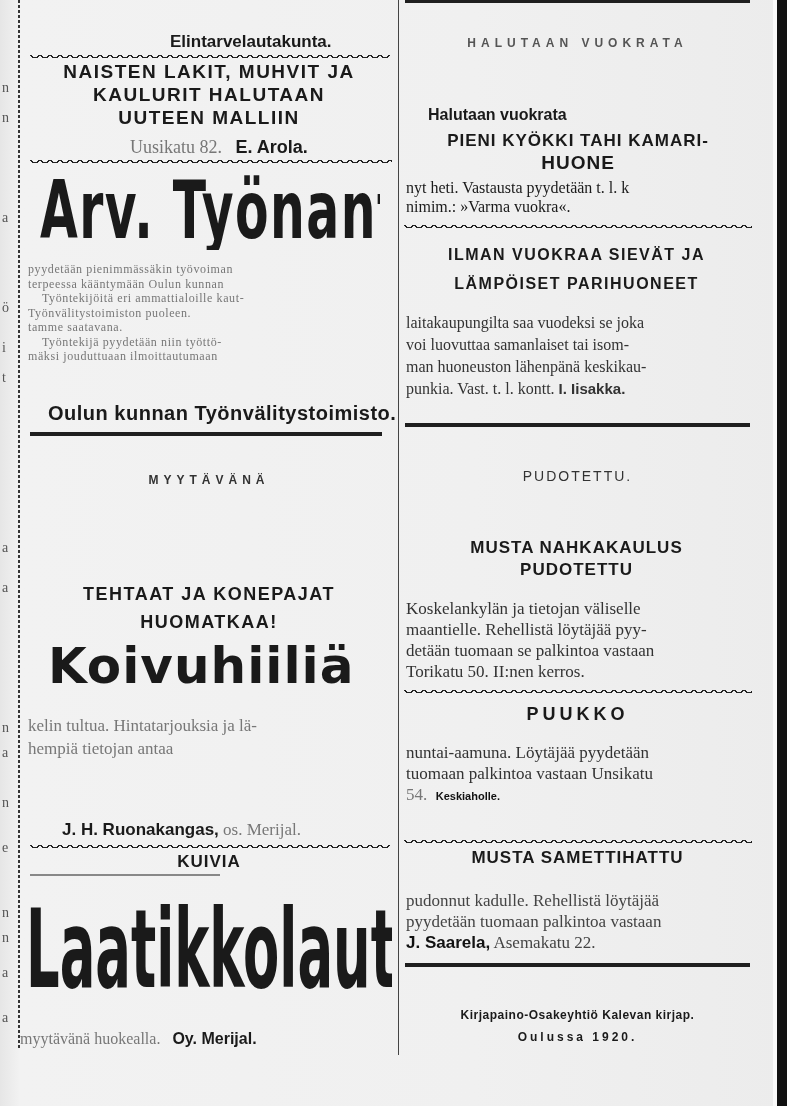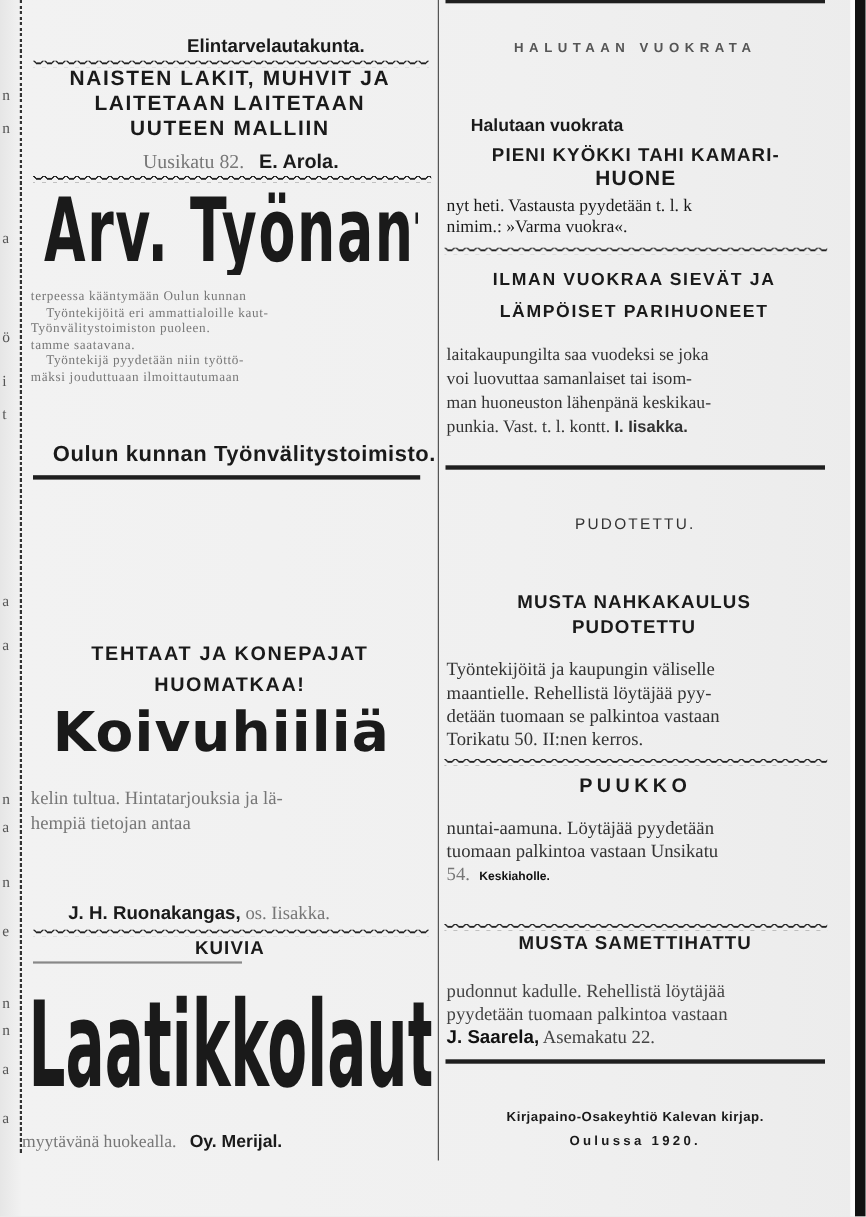--- a/index.html
+++ b/index.html
@@ -57,57 +57,59 @@
   <div class="vline" style="left:398px;height:1055px;width:1px;background:#444"></div>
   <div class="rightedge"></div>
 
   <div class="abs" style="left:170px;top:32px;font-size:17px;">
     <span class="sans" style="font-size:17px">Elintarvelautakunta.</span>
   </div>
   <div class="wavy" style="left:30px;top:55px;width:360px"></div>
 
   <div class="col center sans" style="left:28px;top:60px;width:362px;font-size:19px;line-height:23px;letter-spacing:1.5px">
     <div>NAISTEN LAKIT, MUHVIT JA</div>
-    <div>LAITETAAN LAITETAAN</div>
+    <div>KAULURIT HALUTAAN</div>
     <div>UUTEEN MALLIIN</div>
   </div>
   <div class="abs" style="left:130px;top:137px;font-size:18px">
     <span class="faded">Uusikatu 82.</span>
     &nbsp;&nbsp;<span class="sans">E. Arola.</span>
   </div>
   <div class="wavy" style="left:30px;top:160px;width:362px"></div>
 
   <div class="abs" style="left:40px;top:162px;width:340px;height:88px;overflow:hidden">
     <div class="cond" style="font-size:66px;line-height:80px;transform:scale(0.74,1.22);letter-spacing:2px">Arv. Työnantajia</div>
   </div>
 
   <div class="col body-text faded" style="left:28px;top:262px;width:348px;font-size:12px;line-height:14.5px;letter-spacing:0.6px">
+    <div>pyydetään pienimmässäkin työvoiman</div>
     <div>terpeessa kääntymään Oulun kunnan</div>
     <div style="padding-left:14px">Työntekijöitä eri ammattialoille kaut-</div>
     <div>Työnvälitystoimiston puoleen.</div>
     <div>tamme saatavana.</div>
     <div style="padding-left:14px">Työntekijä pyydetään niin työttö-</div>
     <div>mäksi jouduttuaan ilmoittautumaan</div>
   </div>
   <div class="abs sans" style="left:48px;top:402px;font-size:20px;letter-spacing:0.5px">Oulun kunnan Työnvälitystoimisto.</div>
   <div class="rule" style="left:30px;top:432px;width:352px"></div>
 
+  <div class="abs center sans spaced" style="left:28px;top:473px;width:362px;font-size:12px;color:#333">MYYTÄVÄNÄ</div>
 
   <div class="col center sans" style="left:28px;top:580px;width:362px;font-size:18px;line-height:28px;letter-spacing:1.5px">
     <div>TEHTAAT JA KONEPAJAT</div>
     <div>HUOMATKAA!</div>
   </div>
   <div class="abs sans" style="left:48px;top:636px;font-size:50px;line-height:60px;font-family:'DejaVu Sans',sans-serif;letter-spacing:1px">Koivuhiiliä</div>
   <div class="col body-text faded" style="left:28px;top:714px;width:358px;font-size:17px;line-height:23px">
     <div>kelin tultua. Hintatarjouksia ja lä-</div>
     <div>hempiä tietojan antaa</div>
   </div>
   <div class="abs" style="left:62px;top:820px;font-size:17px">
     <span class="sans">J. H. Ruonakangas,</span>
-    <span class="faded">os. Iisakka.</span>
+    <span class="faded">os. Merijal.</span>
   </div>
   <div class="wavy" style="left:30px;top:845px;width:360px"></div>
 
   <div class="abs center sans" style="left:28px;top:852px;width:362px;font-size:17px;letter-spacing:1px">KUIVIA</div>
   <div class="rule thin" style="left:30px;top:874px;width:190px;background:#888"></div>
   <div class="abs" style="left:26px;top:886px;width:366px;height:130px;overflow:hidden">
     <div class="cond" style="font-size:80px;line-height:96px;transform:scale(0.66,1.35);letter-spacing:0px">Laatikkolautoja</div>
   </div>
   <div class="abs" style="left:20px;top:1030px;font-size:16px">
     <span class="faded">myytävänä huokealla.</span>
@@ -140,21 +142,21 @@
   </div>
   <div class="rule" style="left:405px;top:423px;width:345px"></div>
 
   <div class="abs center sans" style="left:405px;top:468px;width:345px;font-size:14px;letter-spacing:2px;color:#333;font-weight:normal">PUDOTETTU.</div>
 
   <div class="col center sans" style="left:404px;top:537px;width:345px;font-size:17px;line-height:22px;letter-spacing:1px">
     <div>MUSTA NAHKAKAULUS</div>
     <div>PUDOTETTU</div>
   </div>
   <div class="col body-text" style="left:406px;top:598px;width:345px;font-size:17px;line-height:21px;color:#333">
-    <div>Työntekijöitä ja kaupungin väliselle</div>
+    <div>Koskelankylän ja tietojan väliselle</div>
     <div>maantielle. Rehellistä löytäjää pyy-</div>
     <div>detään tuomaan se palkintoa vastaan</div>
     <div>Torikatu 50. II:nen kerros.</div>
   </div>
   <div class="wavy" style="left:404px;top:690px;width:348px"></div>
 
   <div class="abs center sans" style="left:405px;top:704px;width:345px;font-size:18px;letter-spacing:4px">PUUKKO</div>
   <div class="col body-text" style="left:406px;top:742px;width:345px;font-size:17px;line-height:21px;color:#333">
     <div>nuntai-aamuna. Löytäjää pyydetään</div>
     <div>tuomaan palkintoa vastaan Unsikatu</div>

